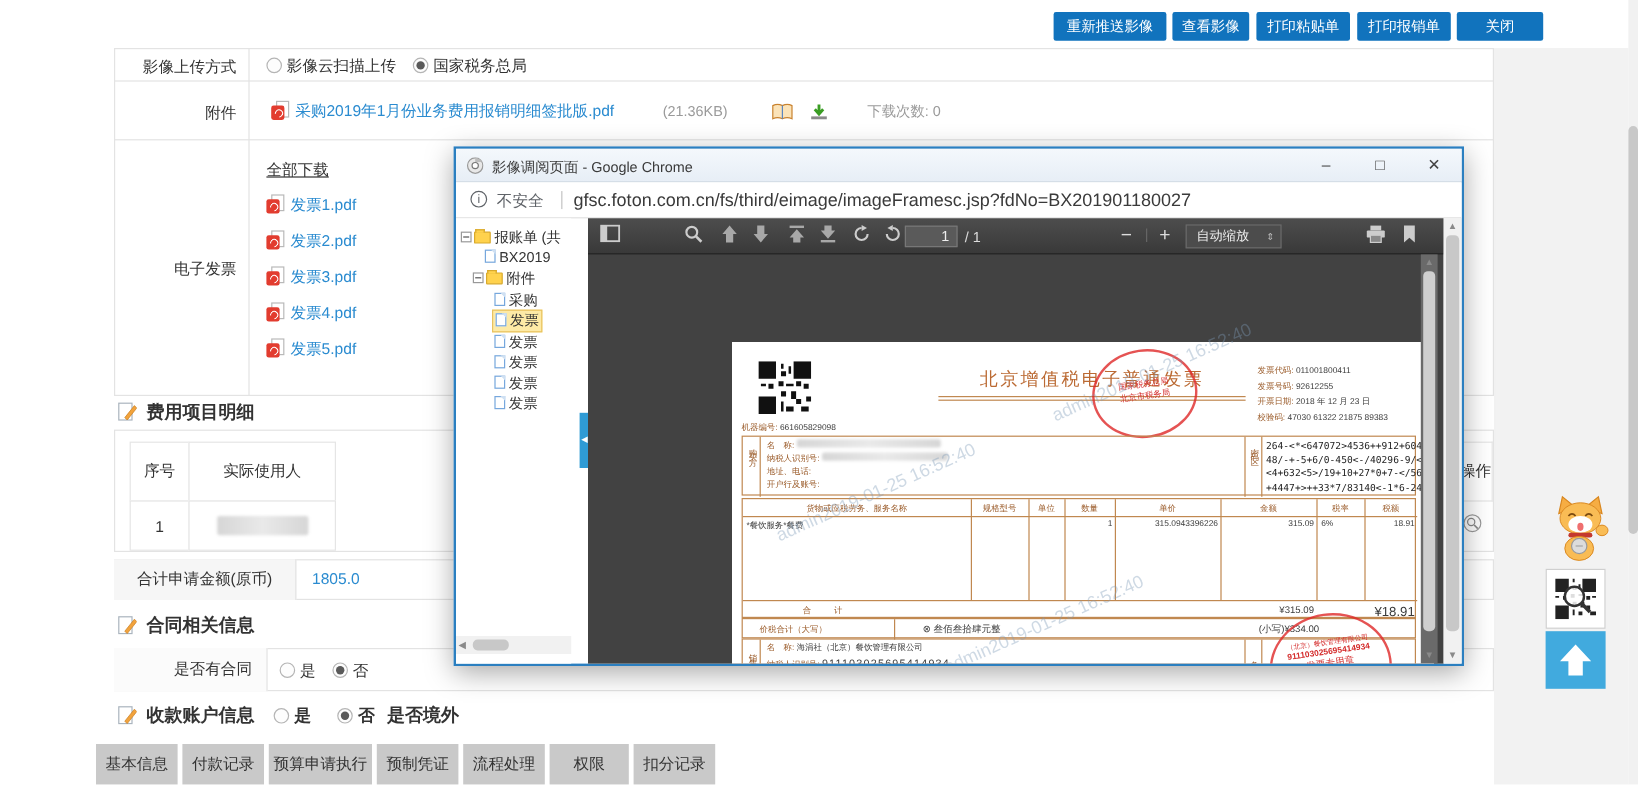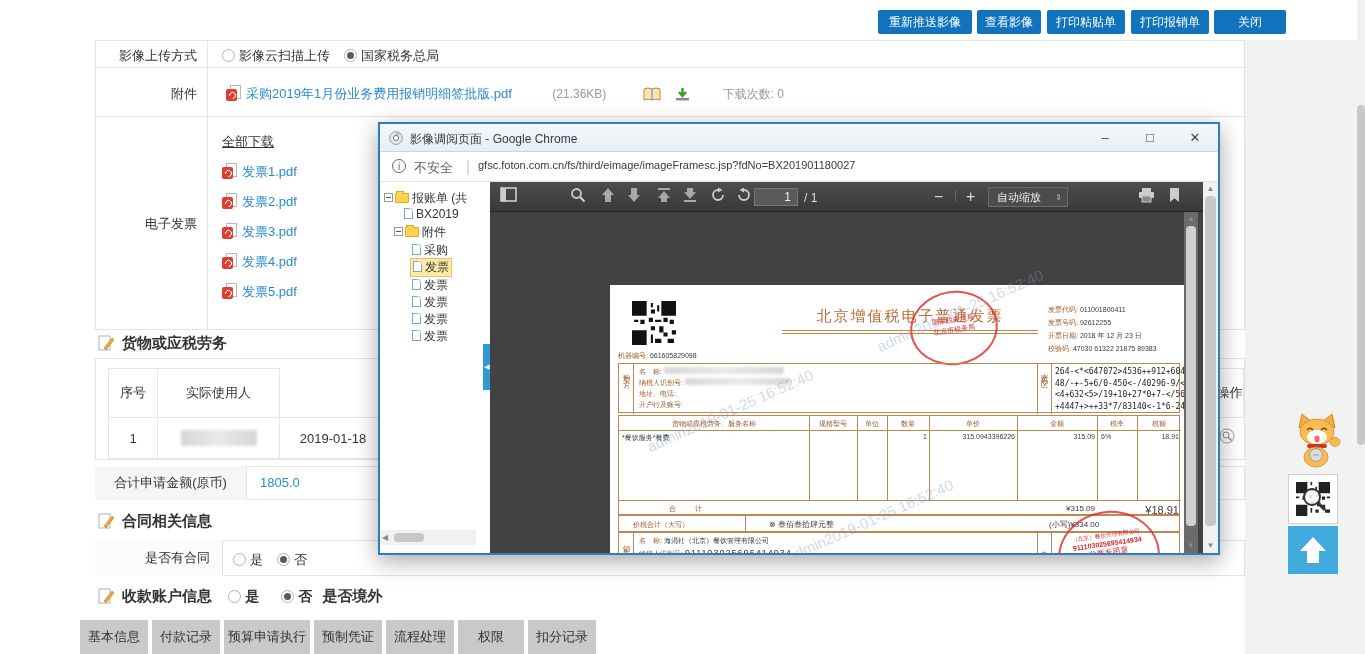--- a/index.html
+++ b/index.html
@@ -113,31 +113,30 @@
     <div style="height:30px;"><span class="pdfico"><span class="pg"></span><span class="rd"></span></span><a class="link">发票4.pdf</a></div>
     <div style="height:30px;"><span class="pdfico"><span class="pg"></span><span class="rd"></span></span><a class="link">发票5.pdf</a></div>
   </div>
 
   <div class="sechead" style="left:98px;top:334px;">
     <span class="secico">
       <svg width="16" height="16" viewBox="0 0 16 16">
           <rect x="1" y="1" width="11" height="14" fill="#fff" stroke="#aab4be"></rect>
           <path d="M6 13 L14 3 L16 5 L8 15 Z" fill="#f2a33c" stroke="#c97d1e" stroke-width=".6"></path>
         </svg>
-    </span><span>货物或应税劳务</span>
+    </span><span>费用项目明细</span>
   </div>
   <div class="frame" style="left:95px;top:358px;width:1150px;height:102px;"></div>
   <div class="thcell" style="left:108px;top:368px;width:50px;height:50px;">序号</div>
   <div class="thcell" style="left:157px;top:368px;width:123px;height:50px;">实际使用人</div>
   <div class="thcell" style="left:1216px;top:368px;width:28px;height:50px;border-left:none;">操作</div>
   <div class="thcell" style="left:108px;top:417px;width:50px;height:42px;">1</div>
   <div class="thcell" style="left:157px;top:417px;width:123px;height:42px;">
       <span class="blur" style="width:76px;height:16px;display:inline-block;"></span>
     </div>
-  <div class="thcell" style="left:279px;top:417px;width:108px;height:42px;">2019-01-18</div>
   <div class="abs" style="left:1219px;top:428px;cursor:pointer;">
     <svg width="17" height="17" viewBox="0 0 17 17">
         <circle cx="8" cy="8" r="7" fill="#fdfdfd" stroke="#9a9a9a"></circle>
         <circle cx="7" cy="7" r="3" fill="none" stroke="#888"></circle>
         <line x1="9.5" y1="9.5" x2="12.5" y2="12.5" stroke="#888" stroke-width="1.4"></line>
       </svg>
   </div>
   <div class="frame" style="left:95px;top:466px;width:1150px;height:34px;"></div>
   <div class="abs" style="left:95px;top:466px;width:152px;height:34px;background:#f6f6f6;border-right:1px solid #e3e3e3;font-size:13px;display:flex;align-items:center;justify-content:center;">合计申请金额(原币)</div>
   <div class="abs" style="left:260px;top:475px;font-size:13px;color:#2a8bd0;">1805.0</div>
@@ -222,21 +221,21 @@
       </span>
       <span style="position:absolute;left:30px;top:7px;font-size:12px;color:#3a3a3a;">影像调阅页面 - Google Chrome</span>
       <span class="wctl" style="right:92px;">–</span>
       <span class="wctl" style="right:47px;">□</span>
       <span class="wctl" style="right:2px;">✕</span>
     </div>
     <div class="urlbar">
       <span style="position:absolute;left:12px;top:7px;width:14px;height:14px;border:1px solid #5f6368;border-radius:50%;color:#5f6368;font-size:10px;text-align:center;line-height:13px;">i</span>
       <span style="position:absolute;left:34px;top:7px;font-size:13px;color:#5f6368;">不安全</span>
       <span style="position:absolute;left:86px;top:6px;color:#d0d0d0;">|</span>
-      <span style="position:absolute;left:98px;top:7px;font-size:11px;color:#3a3a3a;">gfsc.foton.com.cn/fs/third/eimage/imageFramesc.jsp?fdNo=BX201901180027</span>
+      <span style="position:absolute;left:98px;top:7px;font-size:15px;color:#3a3a3a;">gfsc.foton.com.cn/fs/third/eimage/imageFramesc.jsp?fdNo=BX201901180027</span>
     </div>
 
     <div class="abs" style="left:0;top:58px;width:96px;height:371px;background:#fff;overflow:hidden;">
       <div class="treeitem" style="left:4px;top:8px;"><span class="expbox"></span><span class="folder"></span><span>报账单 (共</span></div>
       <div class="treeitem" style="left:24px;top:25px;"><span class="docico"></span><span>BX2019</span></div>
       <div class="treeitem" style="left:14px;top:42px;"><span class="expbox"></span><span class="folder"></span><span>附件</span></div>
       <div class="treeitem" style="left:32px;top:60px;"><span class="docico"></span><span>采购</span></div>
       <div class="treeitem" style="left:30px;top:76px;background:#fdeaa6;border:1px solid #e9c25e;padding:0 2px;"><span class="docico"></span><span>发票</span></div>
       <div class="treeitem" style="left:32px;top:95px;"><span class="docico"></span><span>发票</span></div>
       <div class="treeitem" style="left:32px;top:112px;"><span class="docico"></span><span>发票</span></div>

